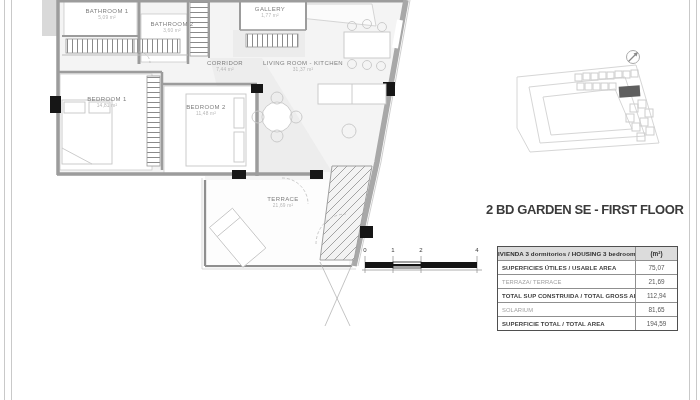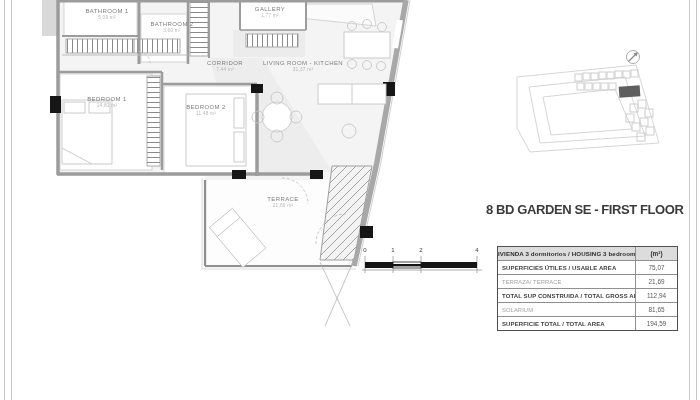--- a/index.html
+++ b/index.html
@@ -250,21 +250,21 @@
   <div class="room-label" style="left:283px;top:196px">
     <div class="rname">TERRACE</div>
     <div class="rarea">21,69 m²</div>
   </div>
 
   <div class="scale-num" style="left:365px;top:247px">0</div>
   <div class="scale-num" style="left:393px;top:247px">1</div>
   <div class="scale-num" style="left:421px;top:247px">2</div>
   <div class="scale-num" style="left:477px;top:247px">4</div>
 
-  <div id="plan-title">8 BD GARDEN SE - FIRST FLOOR</div>
+  <div id="plan-title">2 BD GARDEN SE - FIRST FLOOR</div>
 
   <div id="area-table">
     <div class="t-row header">
       <div class="t-label">VIVIENDA 3 dormitorios / HOUSING 3 bedrooms</div>
       <div class="t-value">(m²)</div>
     </div>
     <div class="t-row">
       <div class="t-label">SUPERFICIES ÚTILES / USABLE AREA</div>
       <div class="t-value">75,07</div>
     </div>

